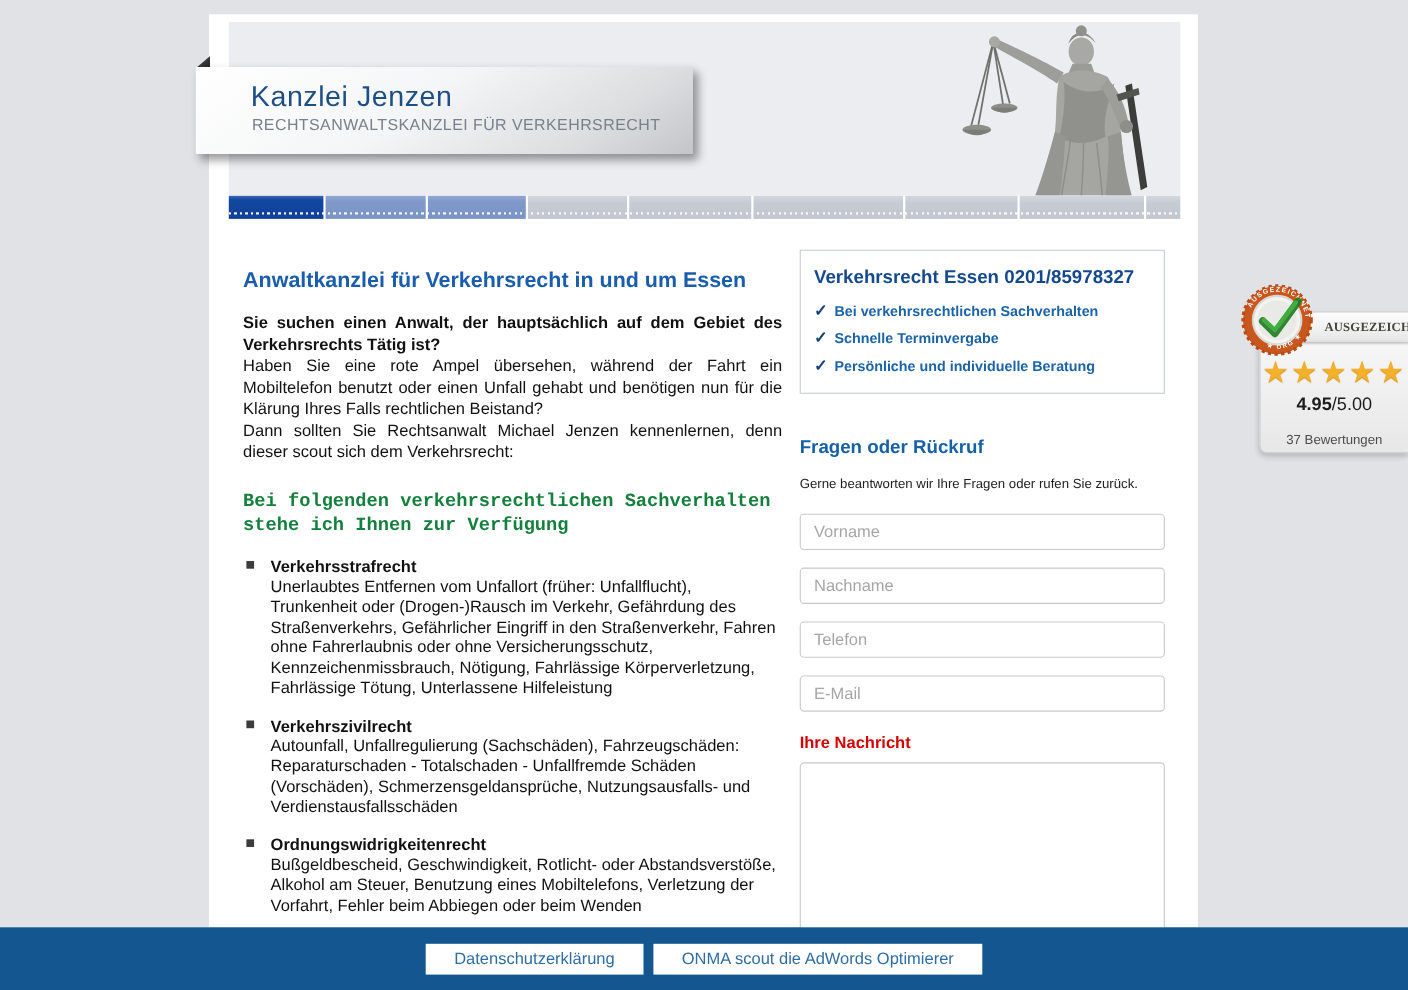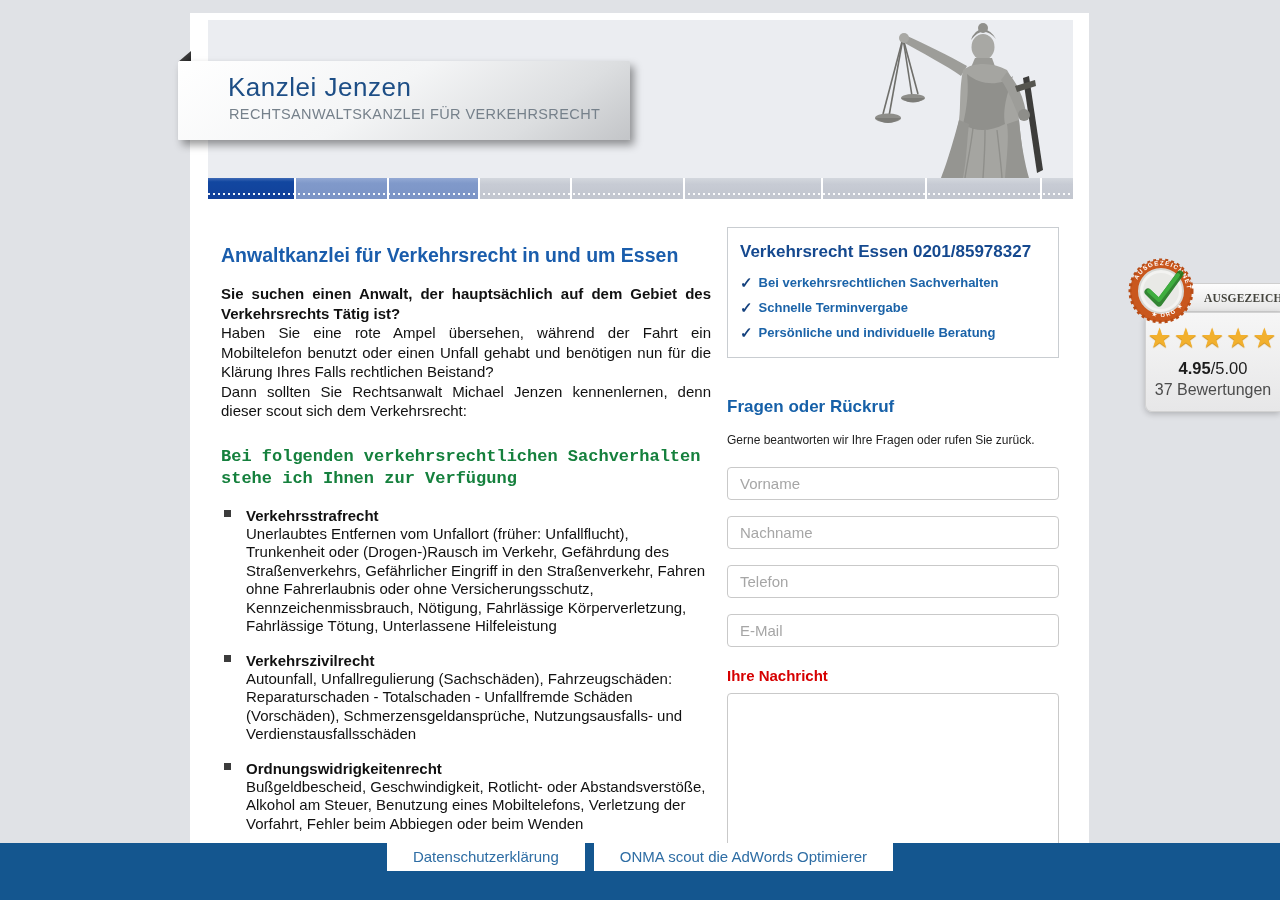--- a/index.html
+++ b/index.html
@@ -116,27 +116,27 @@
   .badge-card {
     position:absolute; left:17px; right:0; top:54px; height:100px;
     background:linear-gradient(#f6f6f6,#e7e7e8);
     border:1px solid #d2d2d2; border-right:none; border-radius:7px 0 0 7px;
     box-shadow:0 2px 6px rgba(0,0,0,0.22);
     text-align:center; padding-top:10px;
   }
   .stars { font-size:27px; letter-spacing:2px; color:#f2b02d; text-shadow:0 1px 1px #cf8d14; line-height:30px; }
   .rating-line { margin-top:6px; font-size:16.5px; color:#1d1d1d; }
   .rating-val { font-weight:bold; }
-  .reviews { margin-top:3px; font-size:16px; color:#4c4c4c; }
+  .reviews { margin-top:15px; font-size:12px; color:#4c4c4c; }
   .seal { position:absolute; left:0; top:0; width:66px; height:66px; }
 
   
   .footer {
     position:absolute; left:0; right:0; bottom:0; height:57px; background:#14568f;
-    display:flex; justify-content:center; gap:9px;
+    display:flex; align-items:center; justify-content:center; gap:9px;
   }
   .footer-btn {
     background:#ffffff; border:none; cursor:pointer;
     font-family:"Liberation Sans", sans-serif; font-size:15px; color:#2e6da4;
     padding:5px 26px; height:28px; line-height:18px;
   }
 </style>
 </head>
 <body>
 

